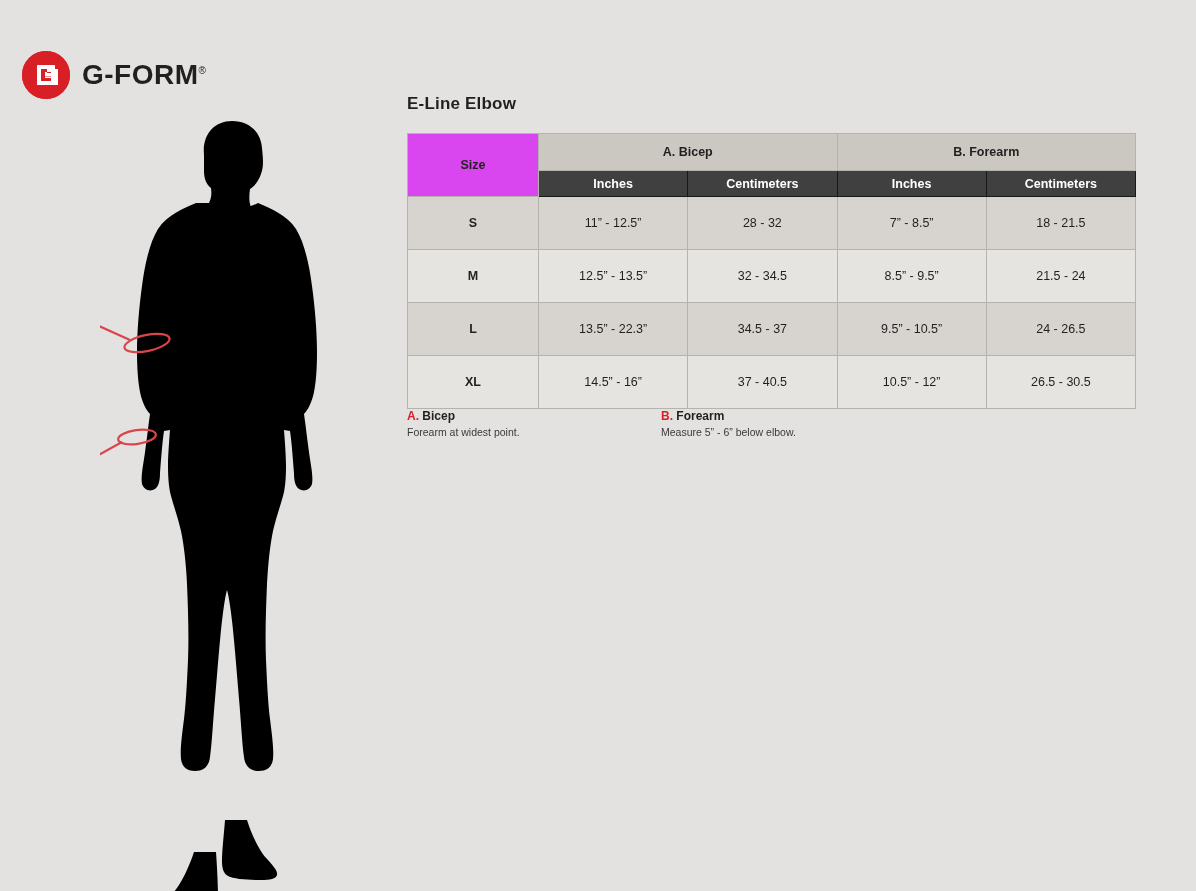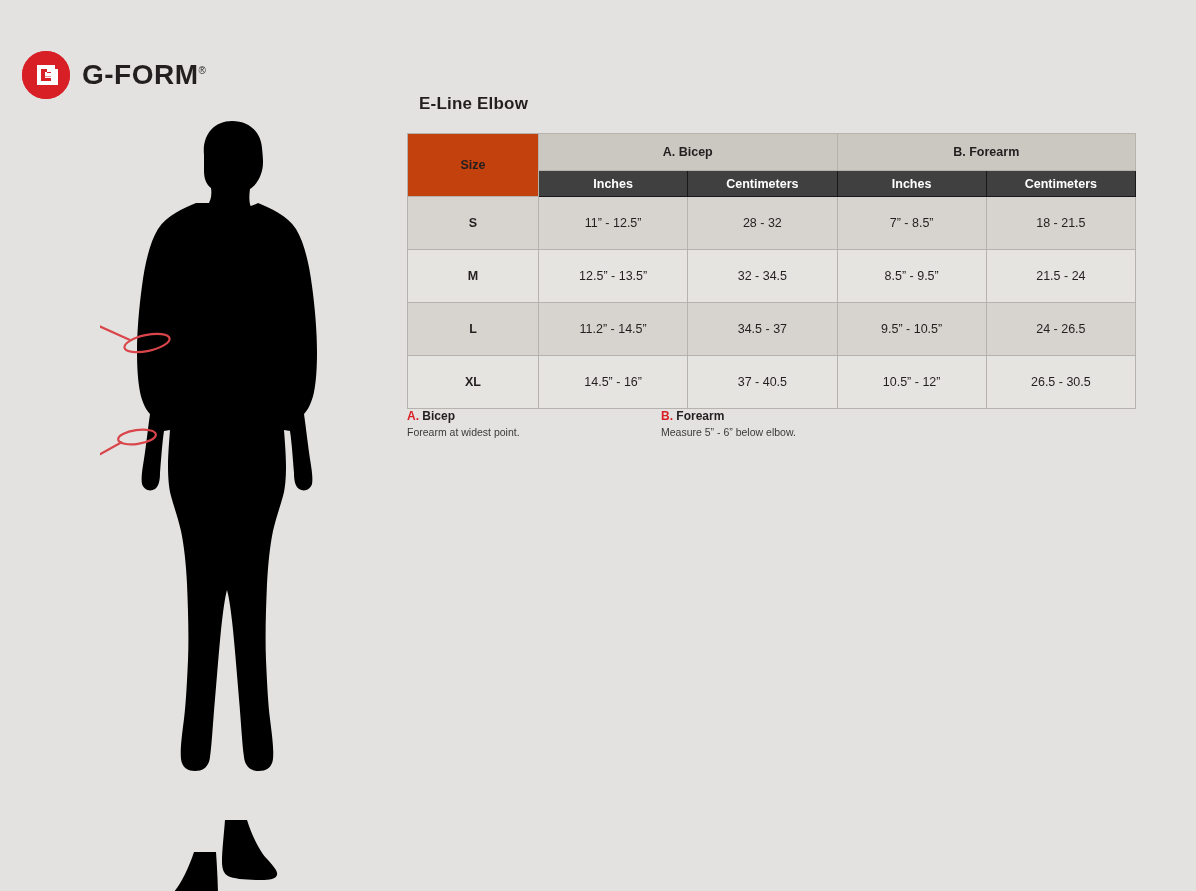--- a/index.html
+++ b/index.html
@@ -62,21 +62,21 @@
   .content {
     position: absolute;
     left: 407px;
     top: 94px;
     width: 740px;
   }
   .product-title {
     font-size: 17px;
     font-weight: bold;
     color: #231f20;
-    margin: 0 0 19px 12px;
+    margin: 0 0 19px 0;
     letter-spacing: 0.2px;
   }
 
   table.size-table {
     border-collapse: collapse;
     width: 729px;
     table-layout: fixed;
   }
   table.size-table td, table.size-table th {
     border: 1px solid #b6b3ae;
@@ -84,21 +84,21 @@
     font-size: 12.5px;
     color: #231f20;
   }
   .hdr-group {
     background: #cbc8c2;
     font-weight: bold;
     font-size: 13px;
     height: 34px;
   }
   .hdr-size {
-    background: #c2410c;
+    background: #d946ef;
     font-weight: bold;
     font-size: 12.5px;
     width: 128px;
   }
   .hdr-unit {
     background: #404040;
     color: #ffffff !important;
     font-weight: bold;
     font-size: 11px;
     height: 23px;
@@ -221,21 +221,21 @@
       </tr>
       <tr class="data-row row-plain">
         <td class="size-cell">M</td>
         <td>12.5” - 13.5”</td>
         <td>32 - 34.5</td>
         <td>8.5” - 9.5”</td>
         <td>21.5 - 24</td>
       </tr>
       <tr class="data-row row-alt">
         <td class="size-cell">L</td>
-        <td>11.2” - 14.5”</td>
+        <td>13.5” - 22.3”</td>
         <td>34.5 - 37</td>
         <td>9.5” - 10.5”</td>
         <td>24 - 26.5</td>
       </tr>
       <tr class="data-row row-plain">
         <td class="size-cell">XL</td>
         <td>14.5” - 16”</td>
         <td>37 - 40.5</td>
         <td>10.5” - 12”</td>
         <td>26.5 - 30.5</td>

